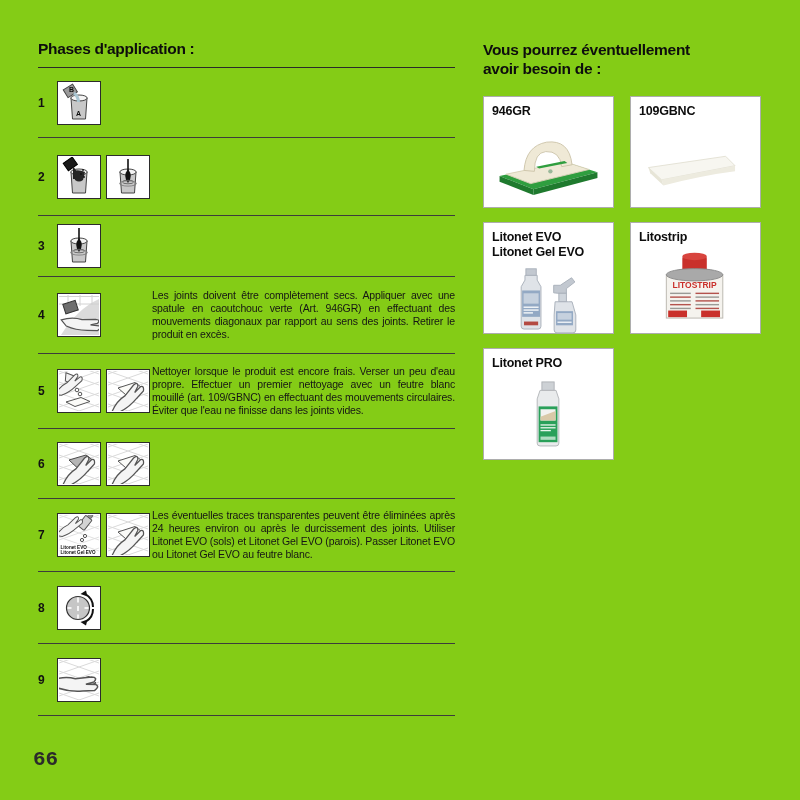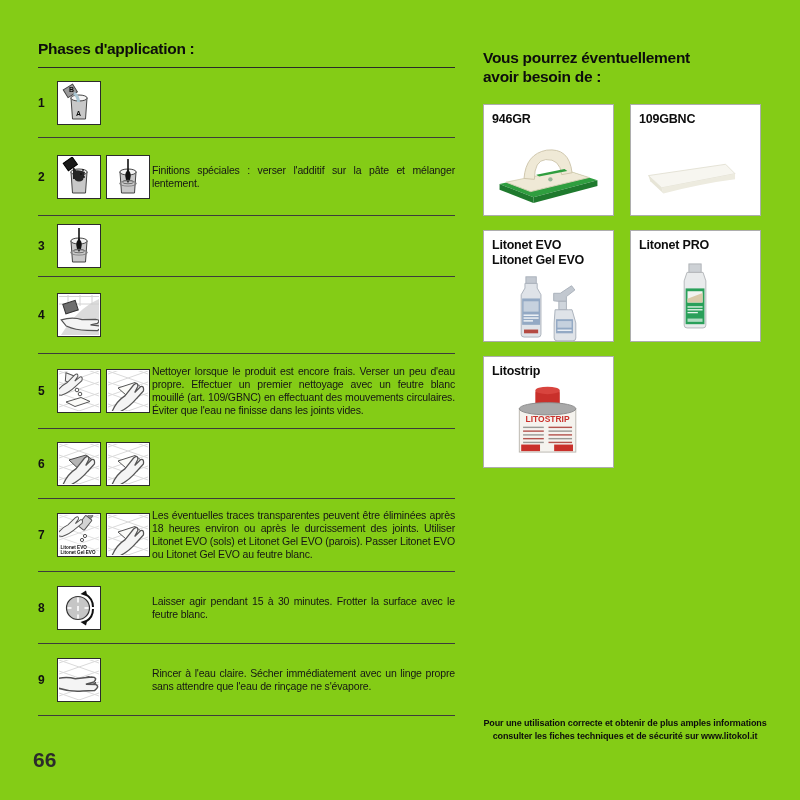--- a/index.html
+++ b/index.html
@@ -32,21 +32,21 @@
   .icon-box{
     width:44px;height:44px;box-sizing:border-box;border:1.5px solid #2b2b2b;
     background:#fff;display:flex;align-items:center;justify-content:center;flex:0 0 44px;
   }
   .icon-box svg{display:block;}
   .step-text{
     flex:1;font-size:10.5px;line-height:13px;letter-spacing:-0.15px;
     text-align:justify;white-space:pre-line;color:#151515;
   }
   
-  .right-col{position:absolute;left:483px;top:48px;width:284px;}
+  .right-col{position:absolute;left:483px;top:40px;width:284px;}
   .right-title{
     font-size:15.5px;line-height:19px;font-weight:bold;letter-spacing:-0.3px;
     color:#0d0d0d;margin:0 0 18px 0;
   }
   .product-grid{
     display:grid;grid-template-columns:131px 131px;column-gap:16px;row-gap:14px;
   }
   .product-box{
     box-sizing:border-box;border:1px solid #adadad;background:#fff;height:112px;
     padding:7px 8px 4px 8px;display:flex;flex-direction:column;
@@ -57,21 +57,21 @@
   }
   .product-img{flex:1;display:flex;align-items:center;justify-content:center;}
   .product-img svg{display:block;}
   
   .footnote{
     position:absolute;left:458px;top:717px;width:334px;text-align:center;
     font-size:9px;font-weight:bold;line-height:13px;letter-spacing:-0.1px;color:#0d0d0d;
   }
   .page-num{
     position:absolute;left:33px;top:748px;
-    font-family:Liberation Sans, sans-serif;
+    font-family:Liberation Mono, monospace;
     font-size:21px;font-weight:bold;color:#2b2b2b;
   }
 </style>
 </head>
 <body>
 
 <div class="sheet">
 
   <section class="left-col">
     <h1 class="left-title">Phases d'application :</h1>
@@ -115,21 +115,20 @@
               <svg width="40" height="40" viewBox="0 0 40 40" xmlns="http://www.w3.org/2000/svg">
                 <path d="M12 15 L28 15 L26.5 36 L13.5 36 Z" fill="#c8c8c8" stroke="#444" stroke-width="1"></path>
           <ellipse cx="20" cy="15" rx="8.2" ry="3" fill="#f4f4f4" stroke="#444" stroke-width="1"></ellipse>
                 <line x1="20" y1="2" x2="20" y2="16" stroke="#111" stroke-width="1.6"></line>
      <path d="M20 12 Q25.5 19 20 26 Q14.5 19 20 12 Z" fill="#111"></path>
      <ellipse cx="20" cy="25" rx="5.5" ry="1.8" fill="none" stroke="#555" stroke-width="0.8"></ellipse>
      <ellipse cx="20" cy="26.5" rx="8.5" ry="2.6" fill="none" stroke="#777" stroke-width="0.8"></ellipse>
               </svg>
             </div>
           </div>
-    <div class="step-text">Finitions spéciales : verser l'additif sur la pâte et mélanger lentement.</div>
   </div>
 
   <div class="step-row">
     <div class="step-num">3</div>
     <div class="step-icons">
             <div class="icon-box">
               <svg width="40" height="40" viewBox="0 0 40 40" xmlns="http://www.w3.org/2000/svg">
                 <path d="M12 15 L28 15 L26.5 36 L13.5 36 Z" fill="#c8c8c8" stroke="#444" stroke-width="1"></path>
           <ellipse cx="20" cy="15" rx="8.2" ry="3" fill="#f4f4f4" stroke="#444" stroke-width="1"></ellipse>
                 <line x1="20" y1="2" x2="20" y2="16" stroke="#111" stroke-width="1.6"></line>
@@ -153,20 +152,21 @@
      <path d="M40 4 Q18 14 2 40 L40 40 Z" fill="#cfcfcf" opacity="0.75"></path>
      <g transform="rotate(-18 12 12)">
                   <rect x="5" y="7" width="13" height="10" fill="#6e6e6e" stroke="#333"></rect>
                 </g>
                 <g transform="translate(22 24) rotate(32) scale(1.25)">
                   <path d="M-13 9 Q-7 2 1 0 L10 -6 Q14 -8 13 -4 L9 0 L15 -3 Q18 -3 16 1 L9 5 Q1 10 -7 11 Z" fill="#f4f4f4" stroke="#555" stroke-width="1"></path>
                 </g>
               </svg>
             </div>
           </div>
+    <div class="step-text">Les joints doivent être complètement secs. Appliquer avec une spatule en caoutchouc verte (Art. 946GR) en effectuant des mouvements diagonaux par rapport au sens des joints. Retirer le produit en excès.</div>
   </div>
 
   <div class="step-row">
     <div class="step-num">5</div>
     <div class="step-icons">
             <div class="icon-box">
               <svg width="40" height="40" viewBox="0 0 40 40" xmlns="http://www.w3.org/2000/svg">
                 <g stroke="#dadada" stroke-width="1" fill="none" opacity="1">
                   <path d="M0 -8 L40 -22"></path>
                   <path d="M0 -22 L40 -8"></path>
@@ -317,42 +317,41 @@
                   <path d="M0 47 L40 33"></path>
                   <path d="M0 33 L40 47"></path>
                 </g>
                 <path d="M10 17 L27 11.5 L35 17.5 L18 24 Z" fill="#fbfbf8" stroke="#555"></path>
                 <g transform="translate(16 25) rotate(-18) scale(1.25)">
                   <path d="M-13 9 Q-7 2 1 0 L10 -6 Q14 -8 13 -4 L9 0 L15 -3 Q18 -3 16 1 L9 5 Q1 10 -7 11 Z" fill="#f4f4f4" stroke="#555" stroke-width="1"></path>
                 </g>
               </svg>
             </div>
           </div>
-    <div class="step-text">Les éventuelles traces transparentes peuvent être éliminées après 18 heures environ ou après le durcissement des joints. Utiliser Litonet EVO (sols) et Litonet Gel EVO (parois). Passer Litonet EVO ou Litonet Gel EVO au feutre blanc.</div>
+    <div class="step-text">Les éventuelles traces transparentes peuvent être éliminées après 24 heures environ ou après le durcissement des joints. Utiliser Litonet EVO (sols) et Litonet Gel EVO (parois). Passer Litonet EVO ou Litonet Gel EVO au feutre blanc.</div>
   </div>
 
   <div class="step-row">
     <div class="step-num">8</div>
     <div class="step-icons">
             <div class="icon-box">
               <svg width="40" height="40" viewBox="0 0 40 40" xmlns="http://www.w3.org/2000/svg">
                 <circle cx="19" cy="20" r="11.5" fill="#c6c6c6" stroke="#333" stroke-width="1.2"></circle>
      <g stroke="#ffffff" stroke-width="1.6">
        <line x1="19" y1="9.5" x2="19" y2="30.5" stroke-dasharray="5 3.5"></line>
        <line x1="8.5" y1="20" x2="12.5" y2="20"></line>
                   <line x1="25.5" y1="20" x2="29.5" y2="20"></line>
      </g>
      <path d="M27 6.5 A14.5 14.5 0 0 1 34 19" fill="none" stroke="#111" stroke-width="2"></path>
      <polygon points="28.5,8.5 21.5,6 27,2.5" fill="#111"></polygon>
      <path d="M34 21 A14.5 14.5 0 0 1 27 33.5" fill="none" stroke="#111" stroke-width="2"></path>
      <polygon points="28.5,31.5 21.5,34 27,37.5" fill="#111"></polygon>
               </svg>
             </div>
           </div>
-    <div class="step-text">Laisser agir pendant 15 à 30 minutes. Frotter la surface avec le feutre blanc.</div>
   </div>
 
   <div class="step-row">
     <div class="step-num">9</div>
     <div class="step-icons">
             <div class="icon-box">
               <svg width="40" height="40" viewBox="0 0 40 40" xmlns="http://www.w3.org/2000/svg">
                 <g stroke="#dadada" stroke-width="1" fill="none" opacity="1">
                   <path d="M0 -8 L40 -22"></path>
                   <path d="M0 -22 L40 -8"></path>
@@ -367,21 +366,20 @@
                   <path d="M0 47 L40 33"></path>
                   <path d="M0 33 L40 47"></path>
                 </g>
                 <path d="M14 21 L30 16.5 L37 23 L23 28.5 Z" fill="#b9b9b9" stroke="#4a4a4a"></path>
                 <g transform="translate(15 18) rotate(28) scale(1.5)">
                   <path d="M-13 9 Q-7 2 1 0 L10 -6 Q14 -8 13 -4 L9 0 L15 -3 Q18 -3 16 1 L9 5 Q1 10 -7 11 Z" fill="#f4f4f4" stroke="#555" stroke-width="1"></path>
                 </g>
               </svg>
             </div>
           </div>
-    <div class="step-text">Rincer à l'eau claire. Sécher immédiatement avec un linge propre sans attendre que l'eau de rinçage ne s'évapore.</div>
   </div>
 </div>
   </section>
 
   <section class="right-col">
     <h1 class="right-title" style="white-space:pre-line">Vous pourrez éventuellement
 avoir besoin de :</h1>
     <div class="product-grid" id="product-grid">
   <div class="product-box">
     <div class="product-code">946GR</div>
@@ -423,37 +421,20 @@
      <rect x="33.5" y="50" width="16" height="1.6" fill="#eef2f6"></rect>
      <rect x="33.5" y="53" width="16" height="1.6" fill="#eef2f6"></rect>
      <rect x="33.5" y="56" width="10" height="1.6" fill="#eef2f6"></rect>
      <rect x="34" y="66" width="15" height="4" fill="#b44a42"></rect>
      <path d="M70 36 h9 v-5 l9 -7 -3.5 -4.5 -12 8 h-7 v8 z" fill="#c2c8d0" stroke="#a9b0ba"></path>
      <rect x="71" y="36" width="8" height="9" fill="#cfd5dc" stroke="#a9b0ba"></rect>
      <path d="M67 45 L71 45 h10 l4 0 4 14 v16 a3 3 0 0 1 -3 3 h-17 a3 3 0 0 1 -3 -3 v-16 z" fill="#dfe3e8" stroke="#a9b0ba"></path>
      <rect x="68" y="55" width="18" height="15" fill="#93a9c4"></rect>
      <rect x="69.5" y="57" width="15" height="7" fill="#c6d1de"></rect>
      <rect x="69.5" y="66" width="15" height="1.5" fill="#eef2f6"></rect>
-            </svg>
-          </div>
-  </div>
-
-  <div class="product-box">
-    <div class="product-code">Litonet PRO</div>
-    <div class="product-img">
-            <svg width="113" height="78" viewBox="0 0 120 82" xmlns="http://www.w3.org/2000/svg">
-              <rect x="53" y="8" width="13" height="9" fill="#cdd1d5" stroke="#aeb2b6"></rect>
-     <path d="M51 17 h17 l3 9 v47 a3 3 0 0 1 -3 3 h-17 a3 3 0 0 1 -3 -3 v-47 z" fill="#e9ebec" stroke="#b3b6b9"></path>
-     <rect x="49.5" y="34" width="20" height="38" fill="#2aa05a"></rect>
-     <rect x="51.5" y="37" width="16" height="12" fill="#f2f2ef"></rect>
-     <path d="M51.5 45 l16 -6 v10 h-16 z" fill="#d9c9a8"></path>
-     <rect x="51.5" y="53" width="16" height="1.4" fill="#e8f5ec"></rect>
-     <rect x="51.5" y="56" width="16" height="1.4" fill="#e8f5ec"></rect>
-     <rect x="51.5" y="59" width="11" height="1.4" fill="#e8f5ec"></rect>
-     <rect x="51.5" y="66" width="16" height="3.5" fill="#e8f5ec" opacity="0.7"></rect>
             </svg>
           </div>
   </div>
 
   <div class="product-box">
     <div class="product-code">Litostrip</div>
     <div class="product-img">
             <svg width="113" height="78" viewBox="0 0 120 82" xmlns="http://www.w3.org/2000/svg">
               <rect x="46" y="8" width="26" height="16" rx="3" fill="#c9302b"></rect>
      <ellipse cx="59" cy="8.5" rx="13" ry="4" fill="#d8443e"></ellipse>
@@ -468,22 +449,35 @@
                 <rect x="60" y="55" width="25" height="1.5" fill="#b4534d"></rect>
               <rect x="33" y="59" width="22" height="1.5" fill="#b4534d"></rect>
                 <rect x="60" y="59" width="25" height="1.5" fill="#9a9a96"></rect>
               <rect x="33" y="63" width="22" height="1.5" fill="#9a9a96"></rect>
                 <rect x="60" y="63" width="25" height="1.5" fill="#b4534d"></rect>
      <rect x="31" y="66" width="20" height="7" fill="#c9302b"></rect>
      <rect x="66" y="66" width="20" height="7" fill="#c9302b"></rect>
             </svg>
           </div>
   </div>
+
+  <div class="product-box">
+    <div class="product-code">Litonet PRO</div>
+    <div class="product-img">
+            <svg width="113" height="78" viewBox="0 0 120 82" xmlns="http://www.w3.org/2000/svg">
+              <rect x="53" y="8" width="13" height="9" fill="#cdd1d5" stroke="#aeb2b6"></rect>
+     <path d="M51 17 h17 l3 9 v47 a3 3 0 0 1 -3 3 h-17 a3 3 0 0 1 -3 -3 v-47 z" fill="#e9ebec" stroke="#b3b6b9"></path>
+     <rect x="49.5" y="34" width="20" height="38" fill="#2aa05a"></rect>
+     <rect x="51.5" y="37" width="16" height="12" fill="#f2f2ef"></rect>
+     <path d="M51.5 45 l16 -6 v10 h-16 z" fill="#d9c9a8"></path>
+     <rect x="51.5" y="53" width="16" height="1.4" fill="#e8f5ec"></rect>
+     <rect x="51.5" y="56" width="16" height="1.4" fill="#e8f5ec"></rect>
+     <rect x="51.5" y="59" width="11" height="1.4" fill="#e8f5ec"></rect>
+     <rect x="51.5" y="66" width="16" height="3.5" fill="#e8f5ec" opacity="0.7"></rect>
+            </svg>
+          </div>
+  </div>
 </div>
   </section>
 
-  <div class="footnote">
-    <div>Pour une utilisation correcte et obtenir de plus amples informations</div>
-    <div>consulter les fiches techniques et de sécurité sur www.litokol.it</div>
-  </div>
 
   <div class="page-num">66</div>
 </div>
 
 </body></html>

